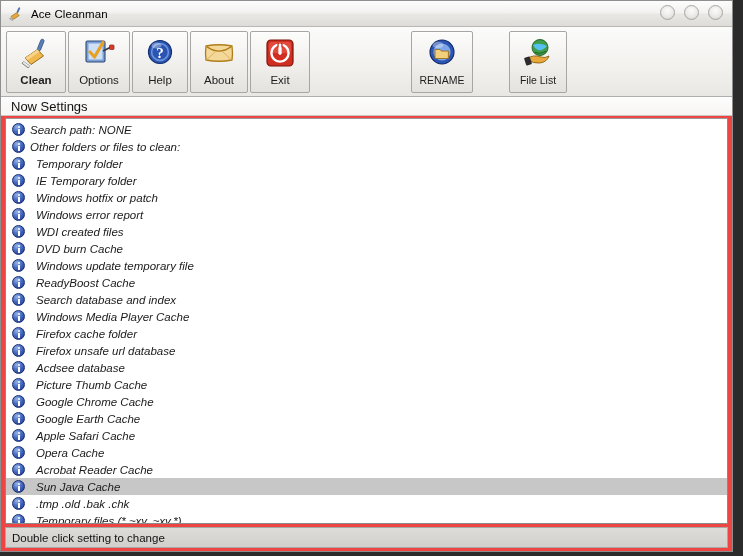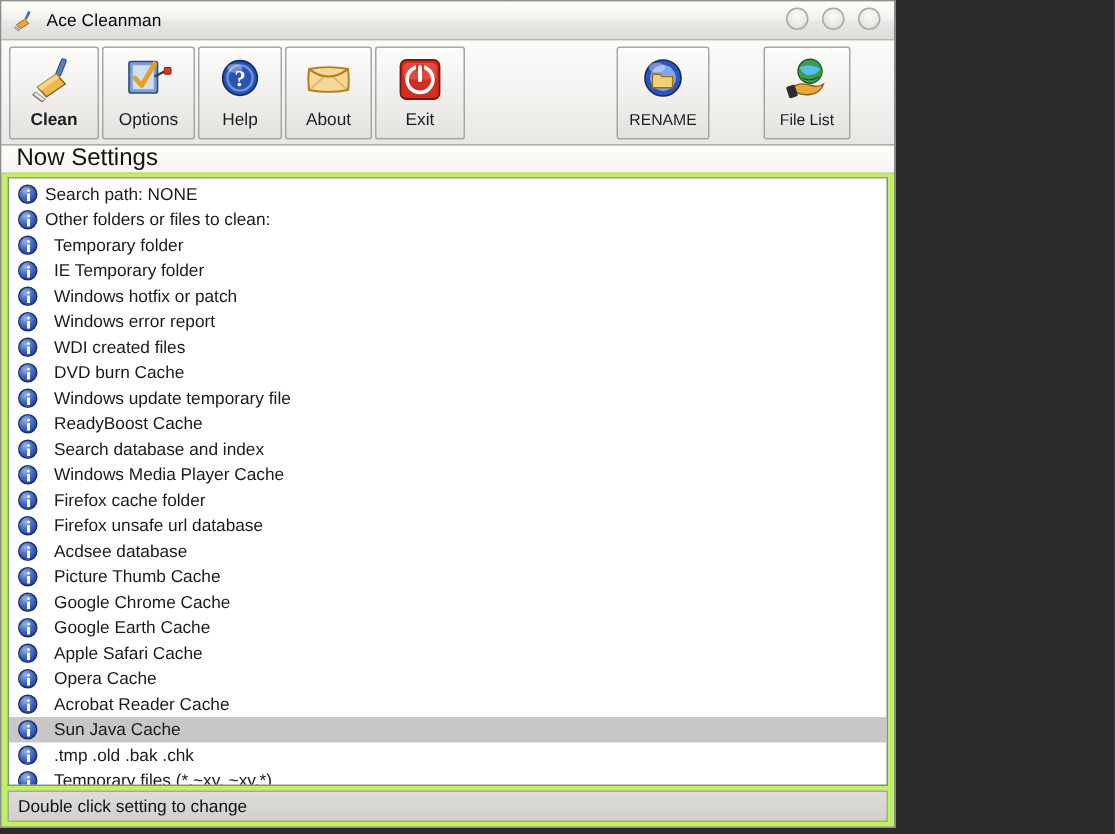--- a/index.html
+++ b/index.html
@@ -12,23 +12,23 @@
     height: 556px;
     overflow: hidden;
     font-family: "Liberation Sans", sans-serif;
     -webkit-font-smoothing: antialiased;
   }
 
   
   #window {
     position: absolute;
     left: 0; top: 0;
-    width: 597px;
+    width: 733px;
     height: 552px;
-    background: #bef264;
+    background: #ef4444;
     border: 1px solid #8e8e8e;
     box-sizing: border-box;
     display: flex;
     flex-direction: column;
   }
   
   #shadow-right {
     position: absolute;
     left: 733px; top: 0;
     width: 10px; height: 556px;
@@ -125,33 +125,34 @@
     flex: 0 0 19px;
     height: 19px;
     background: linear-gradient(to bottom, #fdfdfd 0%, #f6f5f3 100%);
     border-bottom: 1px solid #c9c7c3;
     display: flex;
     align-items: center;
     padding-left: 10px;
     box-sizing: border-box;
   }
   #section-head span {
-    font-size: 16px;
+    font-size: 13px;
     color: #111;
   }
 
   
   #list-wrap {
     flex: 1 1 auto;
     margin: 2px 4px 0 4px;
     background: #ffffff;
     border: 1px solid #8a8a8a;
     border-top-color: #9a9a9a;
     overflow: hidden;
     position: relative;
+    font-style: italic;
   }
   #list {
     padding-top: 2px;
   }
   .row {
     height: 17px;
     display: flex;
     align-items: center;
     padding-left: 6px;
     box-sizing: border-box;

